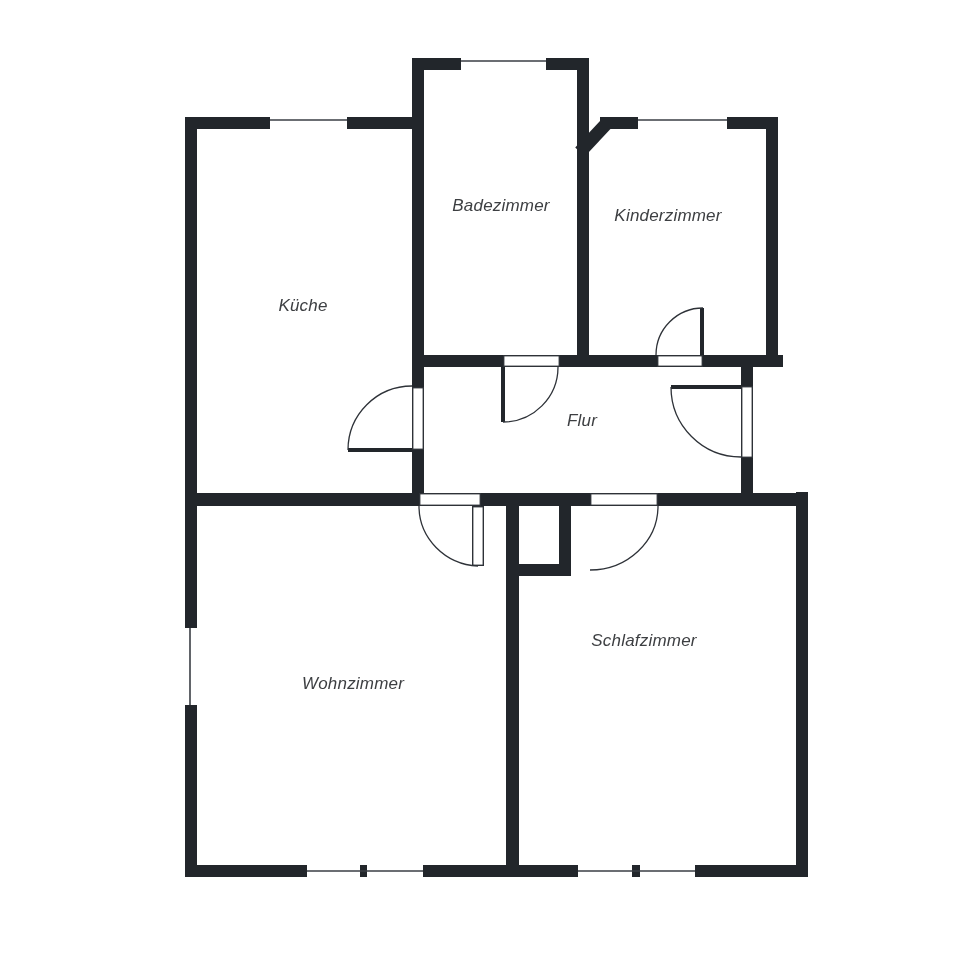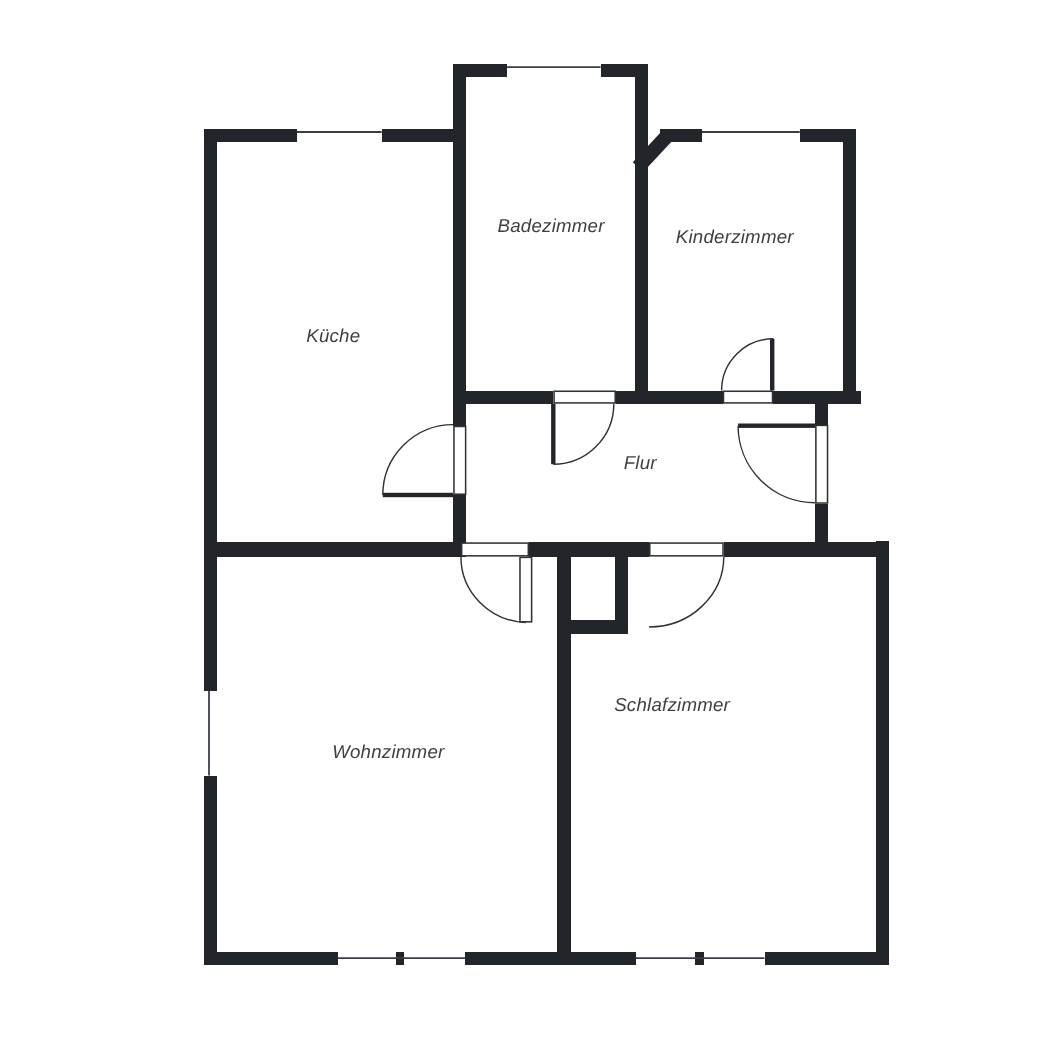--- a/index.html
+++ b/index.html
@@ -78,14 +78,14 @@
         <path d="M 419 506 A 62 60 0 0 0 478 566" fill="none" stroke="#2e3238" stroke-width="1.3"></path>
         <path d="M 658 506 A 68 64 0 0 1 590 570" fill="none" stroke="#2e3238" stroke-width="1.3"></path>
       </g>
   </svg>
 
   <div class="room-label" style="left: 303px; top: 306px; color: rgb(61, 63, 66);">Küche</div>
   <div class="room-label" style="left: 501px; top: 206px; color: rgb(61, 63, 66);">Badezimmer</div>
   <div class="room-label" style="left: 668px; top: 216px; color: rgb(61, 63, 66);">Kinderzimmer</div>
   <div class="room-label" style="left: 582px; top: 421px; color: rgb(61, 63, 66); text-align: right;">Flur</div>
   <div class="room-label" style="left: 353px; top: 684px; color: rgb(61, 63, 66); text-align: center;">Wohnzimmer</div>
-  <div class="room-label" style="left: 611px; top: 641px; color: rgb(61, 63, 66);">Schlafzimmer</div>
+  <div class="room-label" style="left: 644px; top: 641px; color: rgb(61, 63, 66);">Schlafzimmer</div>
 </div>
 
 </body></html>

